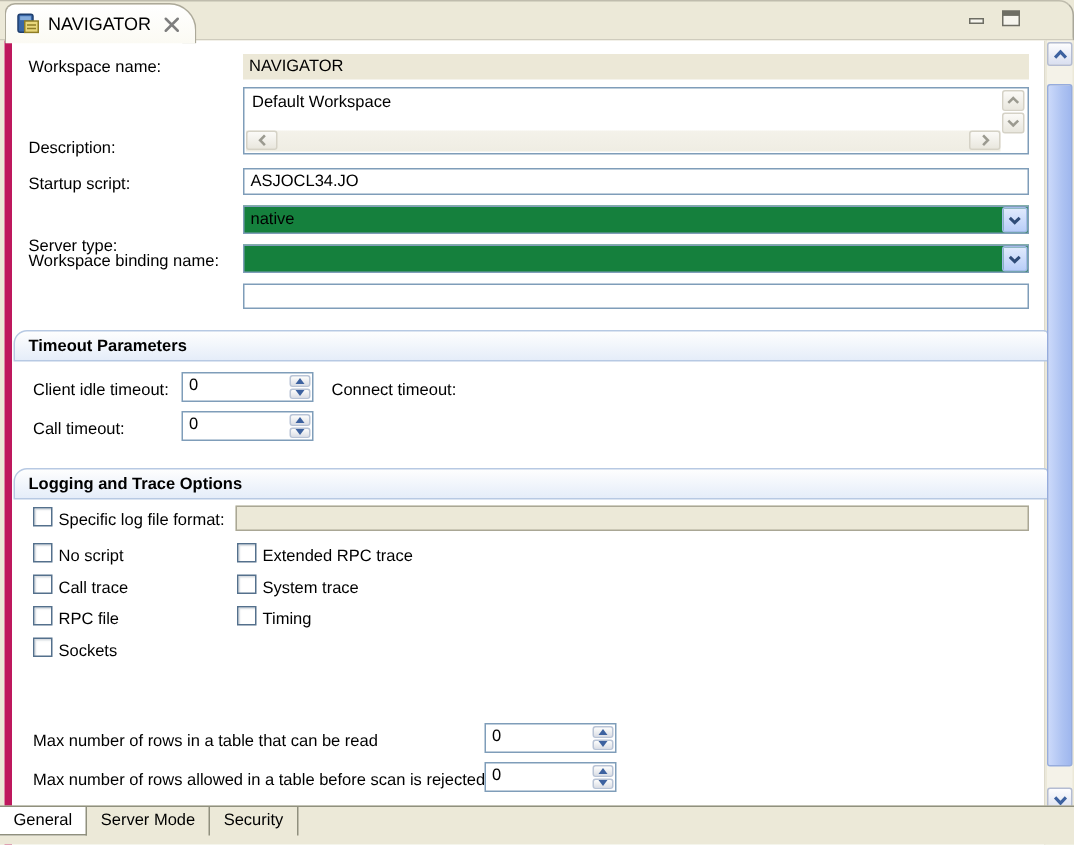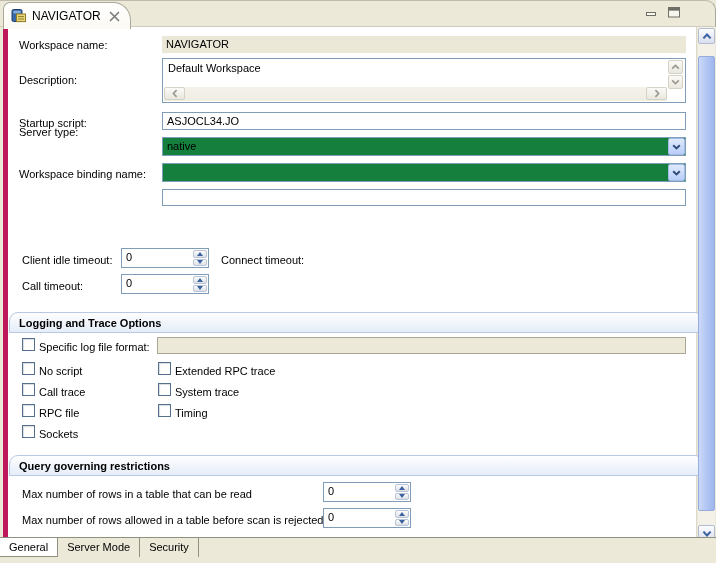--- a/index.html
+++ b/index.html
@@ -124,21 +124,21 @@
         </svg>
       </span>
     </div>
   </div>
 
   <div class="content">
 
     <div class="lbl" style="left:11px; top:11px;">Workspace name:</div>
     <div class="flat-field" style="left:154px; top:9px; width:524px; height:17px;">NAVIGATOR</div>
 
-    <div class="lbl" style="left:11px; top:46px;text-align:right;">Description:</div>
+    <div class="lbl" style="left:11px; top:65px;text-align:right;">Description:</div>
     <div class="descbox">
       <div class="desctext">Default Workspace</div>
       <div class="mini-vsb">
         <div class="mini-btn">
           <svg width="9" height="6" viewBox="0 0 9 6">
               <polyline points="1.2,4.6 4.5,1.4 7.8,4.6" stroke="#9B9A90" stroke-width="1.7" fill="none"></polyline>
             </svg>
         </div>
         <div class="mini-btn">
           <svg width="9" height="6" viewBox="0 0 9 6">
@@ -156,21 +156,21 @@
           <svg width="6" height="9" viewBox="0 0 6 9">
               <polyline points="1.4,1.2 4.6,4.5 1.4,7.8" stroke="#9B9A90" stroke-width="1.7" fill="none"></polyline>
             </svg>
         </div>
       </div>
     </div>
 
     <div class="lbl" style="left:11px; top:89px;">Startup script:</div>
     <div class="txt-field" style="left:154px; top:85px; height:18px;">ASJOCL34.JO</div>
 
-    <div class="lbl" style="left:11px; top:98px;">Server type:</div>
+    <div class="lbl" style="left:11px; top:130px;">Server type:</div>
     <div class="combo" style="left:154px; top:110px;">
       <span class="cval">native</span>
       <span class="cbtn">
         <svg width="9" height="6" viewBox="0 0 9 6">
             <polyline points="1.2,1.2 4.5,4.4 7.8,1.2" stroke="#2F4C78" stroke-width="2" fill="none"></polyline>
           </svg>
       </span>
     </div>
 
     <div class="lbl" style="left:11px; top:140px;">Workspace binding name:</div>
@@ -178,20 +178,23 @@
       <span class="cval"></span>
       <span class="cbtn">
         <svg width="9" height="6" viewBox="0 0 9 6">
             <polyline points="1.2,1.2 4.5,4.4 7.8,1.2" stroke="#2F4C78" stroke-width="2" fill="none"></polyline>
           </svg>
       </span>
     </div>
 
     <div class="txt-field" style="left:154px; top:162px; height:17px;"></div>
 
+    <div class="band" style="top:193px;">
+      <span>Timeout Parameters</span>
+    </div>
 
     <div class="lbl" style="left:14px; top:226px;">Client idle timeout:</div>
     <div class="spin" style="left:113px; top:221px; width:88px;">
       <span class="sval">0</span>
       <span class="sbtns">
         <span class="sb">
             <span class="tri-up"></span>
           </span>
         <span class="sb">
             <span class="tri-dn"></span>
@@ -233,23 +236,20 @@
     <div class="lbl" style="left:167px; top:358px;">System trace</div>
 
     <span class="cb" style="left:14px; top:377px;"></span>
     <div class="lbl" style="left:31px; top:379px;">RPC file</div>
     <span class="cb" style="left:150px; top:377px;"></span>
     <div class="lbl" style="left:167px; top:379px;">Timing</div>
 
     <span class="cb" style="left:14px; top:398px;"></span>
     <div class="lbl" style="left:31px; top:400px;">Sockets</div>
 
-    <div class="band" style="top:428px;">
-      <span>Query governing restrictions</span>
-    </div>
 
     <div class="lbl" style="left:14px; top:460px;">Max number of rows in a table that can be read</div>
     <div class="spin" style="left:315px; top:455px; width:88px;">
       <span class="sval">0</span>
       <span class="sbtns">
         <span class="sb">
             <span class="tri-up"></span>
           </span>
         <span class="sb">
             <span class="tri-dn"></span>

